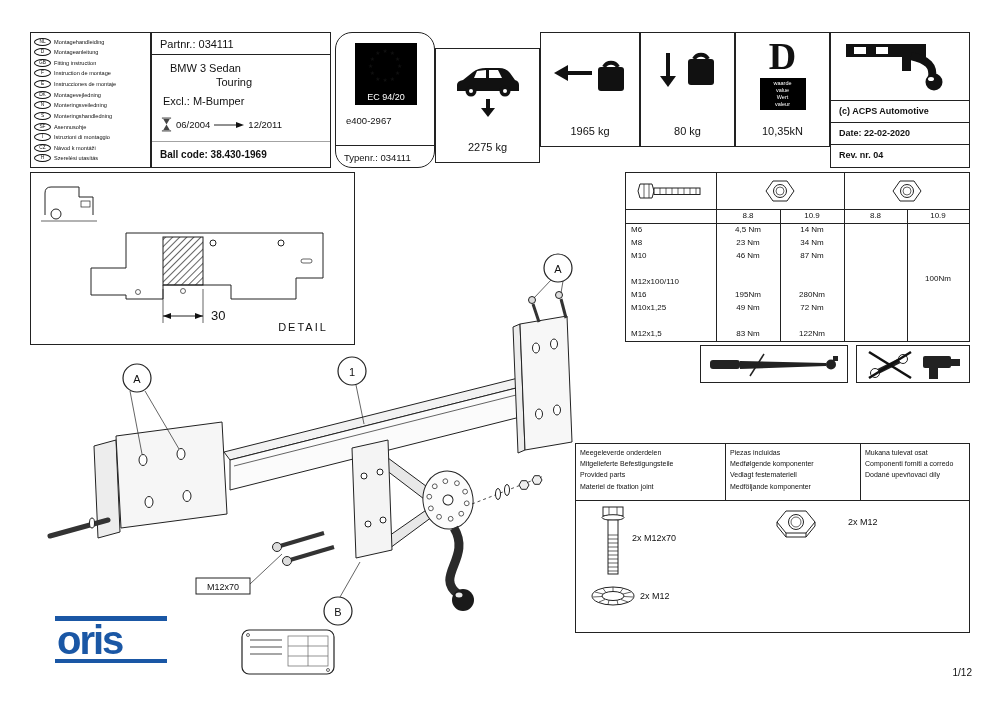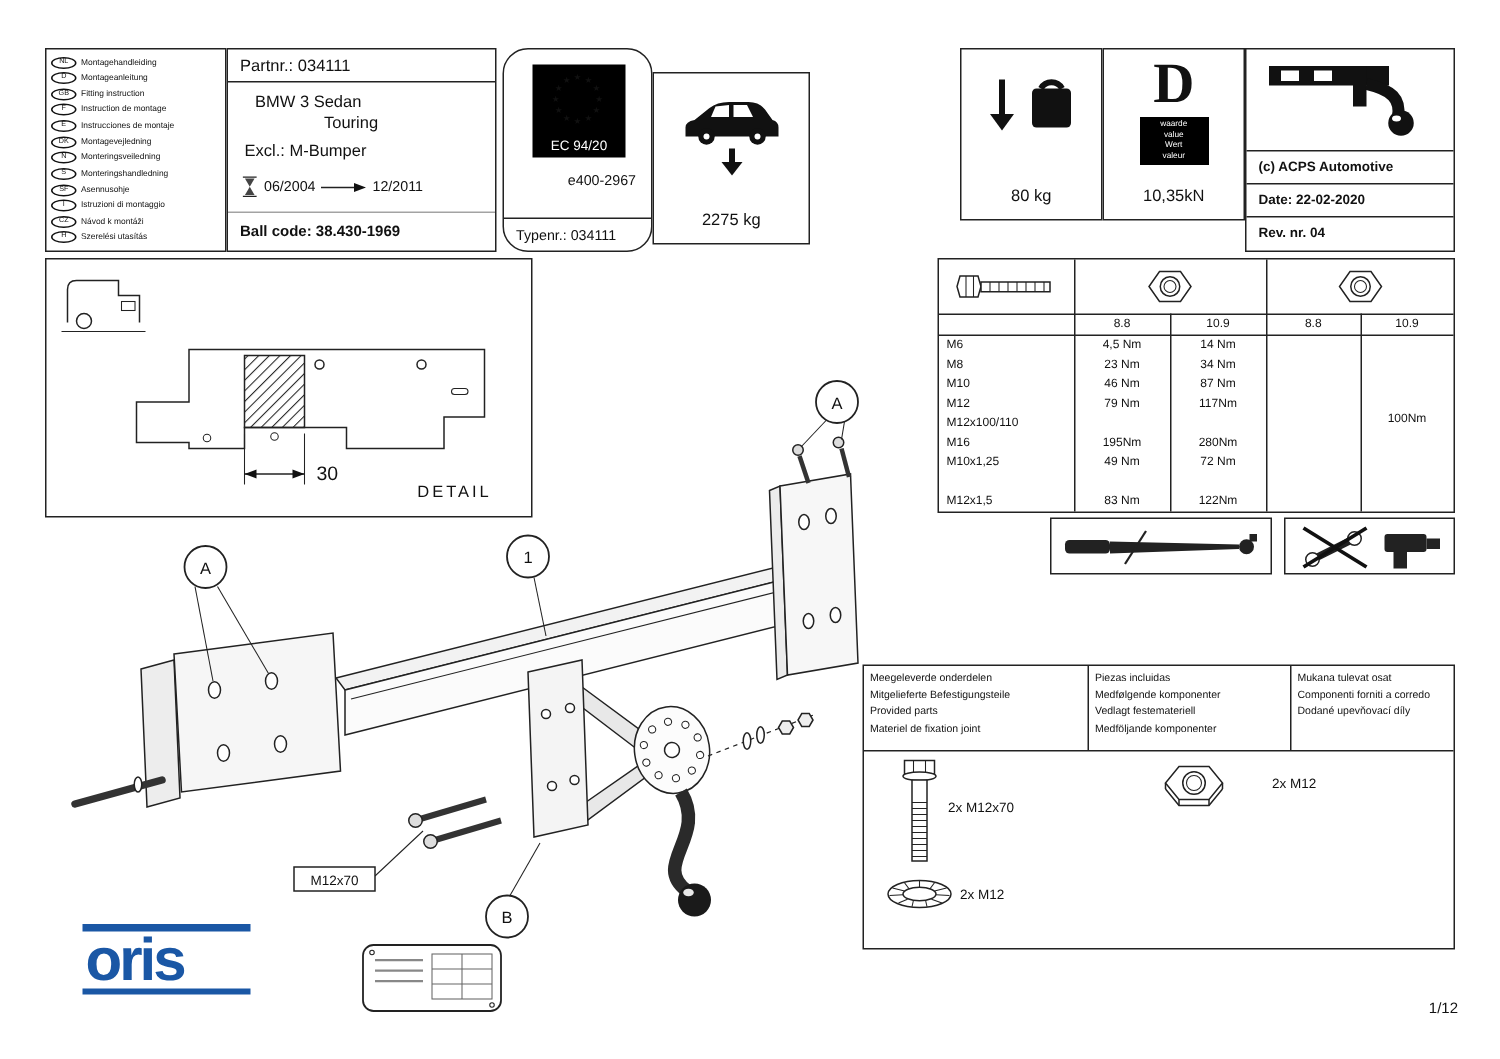--- a/index.html
+++ b/index.html
@@ -24,21 +24,21 @@
   .pm-model1 { position:absolute; left:18px; top:7px; }
   .pm-model2 { position:absolute; left:64px; top:21px; }
   .pm-excl { position:absolute; left:11px; top:40px; }
   .pm-dates { position:absolute; left:9px; top:62px; display:flex; align-items:center; font-size:9.5px; gap:4px; }
   .part-row3 { height:26px; border-top:1px solid #a3a3a3; font-size:10px; font-weight:bold; padding:7px 0 0 8px; }
 
   
   .ec-box { left:335px; top:32px; width:100px; height:136px;border-radius:17px; }
   .ec-black { position:absolute; left:19px; top:10px; width:62px; height:62px; background:#000; }
   .ec-label { position:absolute; bottom:3px; width:100%; text-align:center; font-size:9px; color:#fff; }
-  .ec-e4 { position:absolute; top:82px; left:10px; right:10px; display:flex; justify-content:flex-end; font-size:9.5px; }
+  .ec-e4 { position:absolute; top:82px; left:10px; right:10px; display:flex; justify-content:flex-start; font-size:9.5px; }
   .ec-typenr { position:absolute; bottom:0; left:0; right:0; height:22px; border-top:1px solid #222; font-size:9.5px; padding:6px 0 0 8px; }
 
   
   .spec-car { left:435px; top:48px; width:105px; height:115px; }
   .spec-arrow { left:540px; top:32px; width:100px; height:115px; }
   .spec-weight { left:640px; top:32px; width:95px; height:115px; }
   .spec-d { left:735px; top:32px; width:95px; height:115px; }
   .spec-icon-wrap { position:absolute; top:8px; width:100%; text-align:center; }
   .spec-val { position:absolute; bottom:9px; width:100%; text-align:center; font-size:11px; }
   .d-letter { font-family:"Liberation Serif","DejaVu Serif",serif; font-size:38px; font-weight:bold; text-align:center; margin-top:4px; line-height:1; }
@@ -210,20 +210,31 @@
           <circle cx="18" cy="34" r="2" fill="#fff"></circle>
         <circle cx="52" cy="34" r="5.5" fill="#111"></circle>
           <circle cx="52" cy="34" r="2" fill="#fff"></circle>
         <rect x="33" y="42" width="4" height="10" fill="#111"></rect>
         <polygon points="28,51 42,51 35,60" fill="#111"></polygon>
       </svg>
     </div>
     <div class="spec-val">2275 kg</div>
   </div>
 
+  <div class="box spec-arrow">
+    <div class="spec-icon-wrap" style="top:22px;">
+      <svg width="80" height="44" viewBox="0 0 80 44">
+        <polygon points="4,18 18,10 18,26" fill="#111"></polygon>
+        <rect x="18" y="16" width="24" height="4" fill="#111"></rect>
+        <path d="M54,12 A8,8 0 0 1 68,12" fill="none" stroke="#111" stroke-width="4"></path>
+        <rect x="48" y="12" width="26" height="24" rx="3" fill="#111"></rect>
+      </svg>
+    </div>
+    <div class="spec-val">1965 kg</div>
+  </div>
 
   <div class="box spec-weight">
     <div class="spec-icon-wrap" style="top:14px;">
       <svg width="68" height="56" viewBox="0 0 68 56">
         <rect x="12" y="6" width="4" height="24" fill="#111"></rect>
         <polygon points="6,29 22,29 14,40" fill="#111"></polygon>
         <path d="M40,12 A8,8 0 0 1 54,12" fill="none" stroke="#111" stroke-width="4"></path>
         <rect x="34" y="12" width="26" height="26" rx="3" fill="#111"></rect>
       </svg>
     </div>
@@ -308,25 +319,20 @@
       </div>
     <div class="tt-row" style="top:63px;">
         <span class="tt-size">M8</span>
         <span class="tt-v">23 Nm</span>
         <span class="tt-v">34 Nm</span>
       </div>
     <div class="tt-row" style="top:76px;">
         <span class="tt-size">M10</span>
         <span class="tt-v">46 Nm</span>
         <span class="tt-v">87 Nm</span>
-      </div>
-    <div class="tt-row" style="top:89px;">
-        <span class="tt-size">M12</span>
-        <span class="tt-v">79  Nm</span>
-        <span class="tt-v">117Nm</span>
       </div>
     <div class="tt-row" style="top:102px;">
         <span class="tt-size">M12x100/110</span>
         <span class="tt-v"></span>
         <span class="tt-v"></span>
       </div>
     <div class="tt-row" style="top:115px;">
         <span class="tt-size">M16</span>
         <span class="tt-v">195Nm</span>
         <span class="tt-v">280Nm</span>

